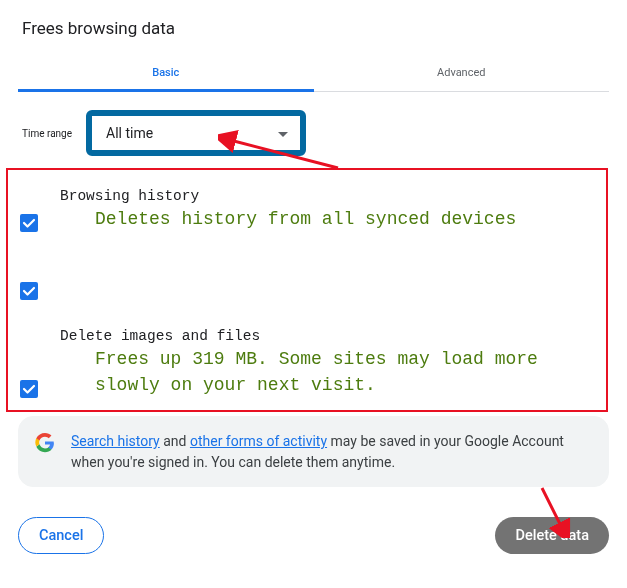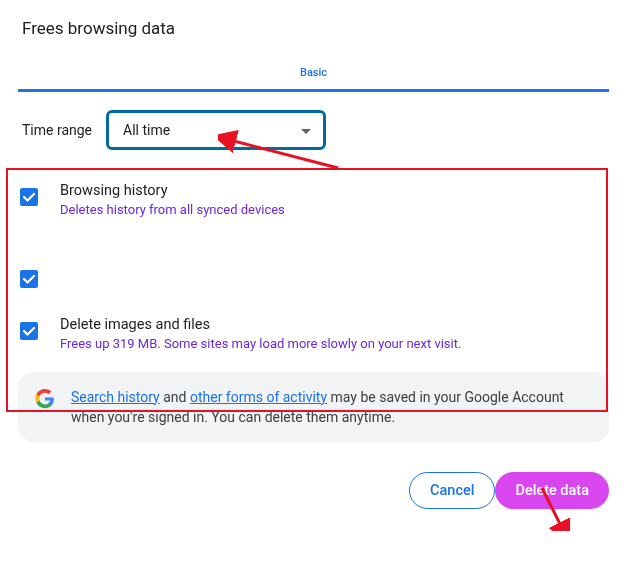--- a/index.html
+++ b/index.html
@@ -46,101 +46,102 @@
     left: 0; right: 0; bottom: -1px;
     height: 3px;
     background: #1a73e8;
   }
   .time-row {
     display: flex;
     align-items: center;
     gap: 14px;
     margin: 0 0 18px 4px;
   }
-  .time-label { font-size: 14px; text-align: center; }
+  .time-label { font-size: 10px; text-align: center; }
   .select {
-    border: 3px solid #0369a1;
+    border: 6px solid #0369a1;
     border-radius: 6px;
     padding: 9px 36px 9px 14px;
     min-width: 220px;
     font-size: 14px;
     position: relative;
     cursor: pointer;
     background: #fff;
   }
   .select .caret {
     position: absolute;
     right: 12px;
     top: 50%;
     transform: translateY(-50%);
   }
   .options {
     padding: 0 0 0 2px;
   }
   .option {
     display: flex;
-    align-items: flex-start;
+    align-items: flex-end;
     gap: 22px;
     padding: 14px 0 14px 0;
+    font-family: Liberation Mono, monospace;
   }
   .checkbox {
     width: 18px;
     height: 18px;
     border-radius: 2px;
     background: #1a73e8;
     flex: 0 0 18px;
     margin-top: 6px;
     display: flex;
     align-items: center;
     justify-content: center;
     cursor: pointer;
   }
   .opt-body { flex: 1; }
   .opt-title { font-size: 14.5px; margin-bottom: 2px; }
-  .opt-desc { font-size: 13px; color: #6d28d9; line-height: 1.45; }
+  .opt-desc { font-size: 18px; color: #4d7c0f; line-height: 1.45; margin-left: 35px; }
   .info-box {
     background: #f1f3f4;
     border: 1px solid #f1f3f4;
     border-radius: 15px;
     padding: 14px 16px;
     display: flex;
     gap: 16px;
     align-items: flex-start;
     margin-top: 4px;
   }
   .g-icon {
     width: 20px;
     height: 20px;
     flex: 0 0 20px;
     margin-top: 2px;
   }
   .info-text { font-size: 14px; color: #3c4043; line-height: 1.45; }
   .info-text a { color: #1a73e8; text-decoration: underline; cursor: pointer; }
   .actions {
     display: flex;
-    justify-content: flex-end;
-    gap: 0;
+    justify-content: space-between;
+    gap: 12px;
     margin-top: 30px;
   }
   .btn {
     border-radius: 999px;
     font-size: 14.5px;
     padding: 9px 20px;
     cursor: pointer;
     font-family: inherit;
   }
   .btn-outline {
     border: 1px solid #1a73e8;
     background: #fff;
     color: #1a73e8;
     font-weight: 500;
   }
   .btn-fill {
     border: none;
-    background: #d946ef;
+    background: #737373;
     color: #fff;
     font-weight: 500;
   }
   
   .annotation-box {
     position: absolute;
     border: 2px solid #e81123;
     pointer-events: none;
   }
   svg.arrow {
@@ -151,20 +152,23 @@
 </head>
 <body>
 
 <div class="dialog">
 
   <div class="title">Frees browsing data</div>
 
   <div class="tabs">
     <div class="tab active">
       <span>Basic</span>
+    </div>
+    <div class="tab">
+      <span>Advanced</span>
     </div>
   </div>
 
   <div class="time-row">
     <div class="time-label">Time range</div>
     <div class="select">
       <span>All time</span>
       <span class="caret">
         <svg width="10" height="6" viewBox="0 0 10 6">
             <path d="M0 0 L5 5 L10 0 Z" fill="#5f6368"></path>

